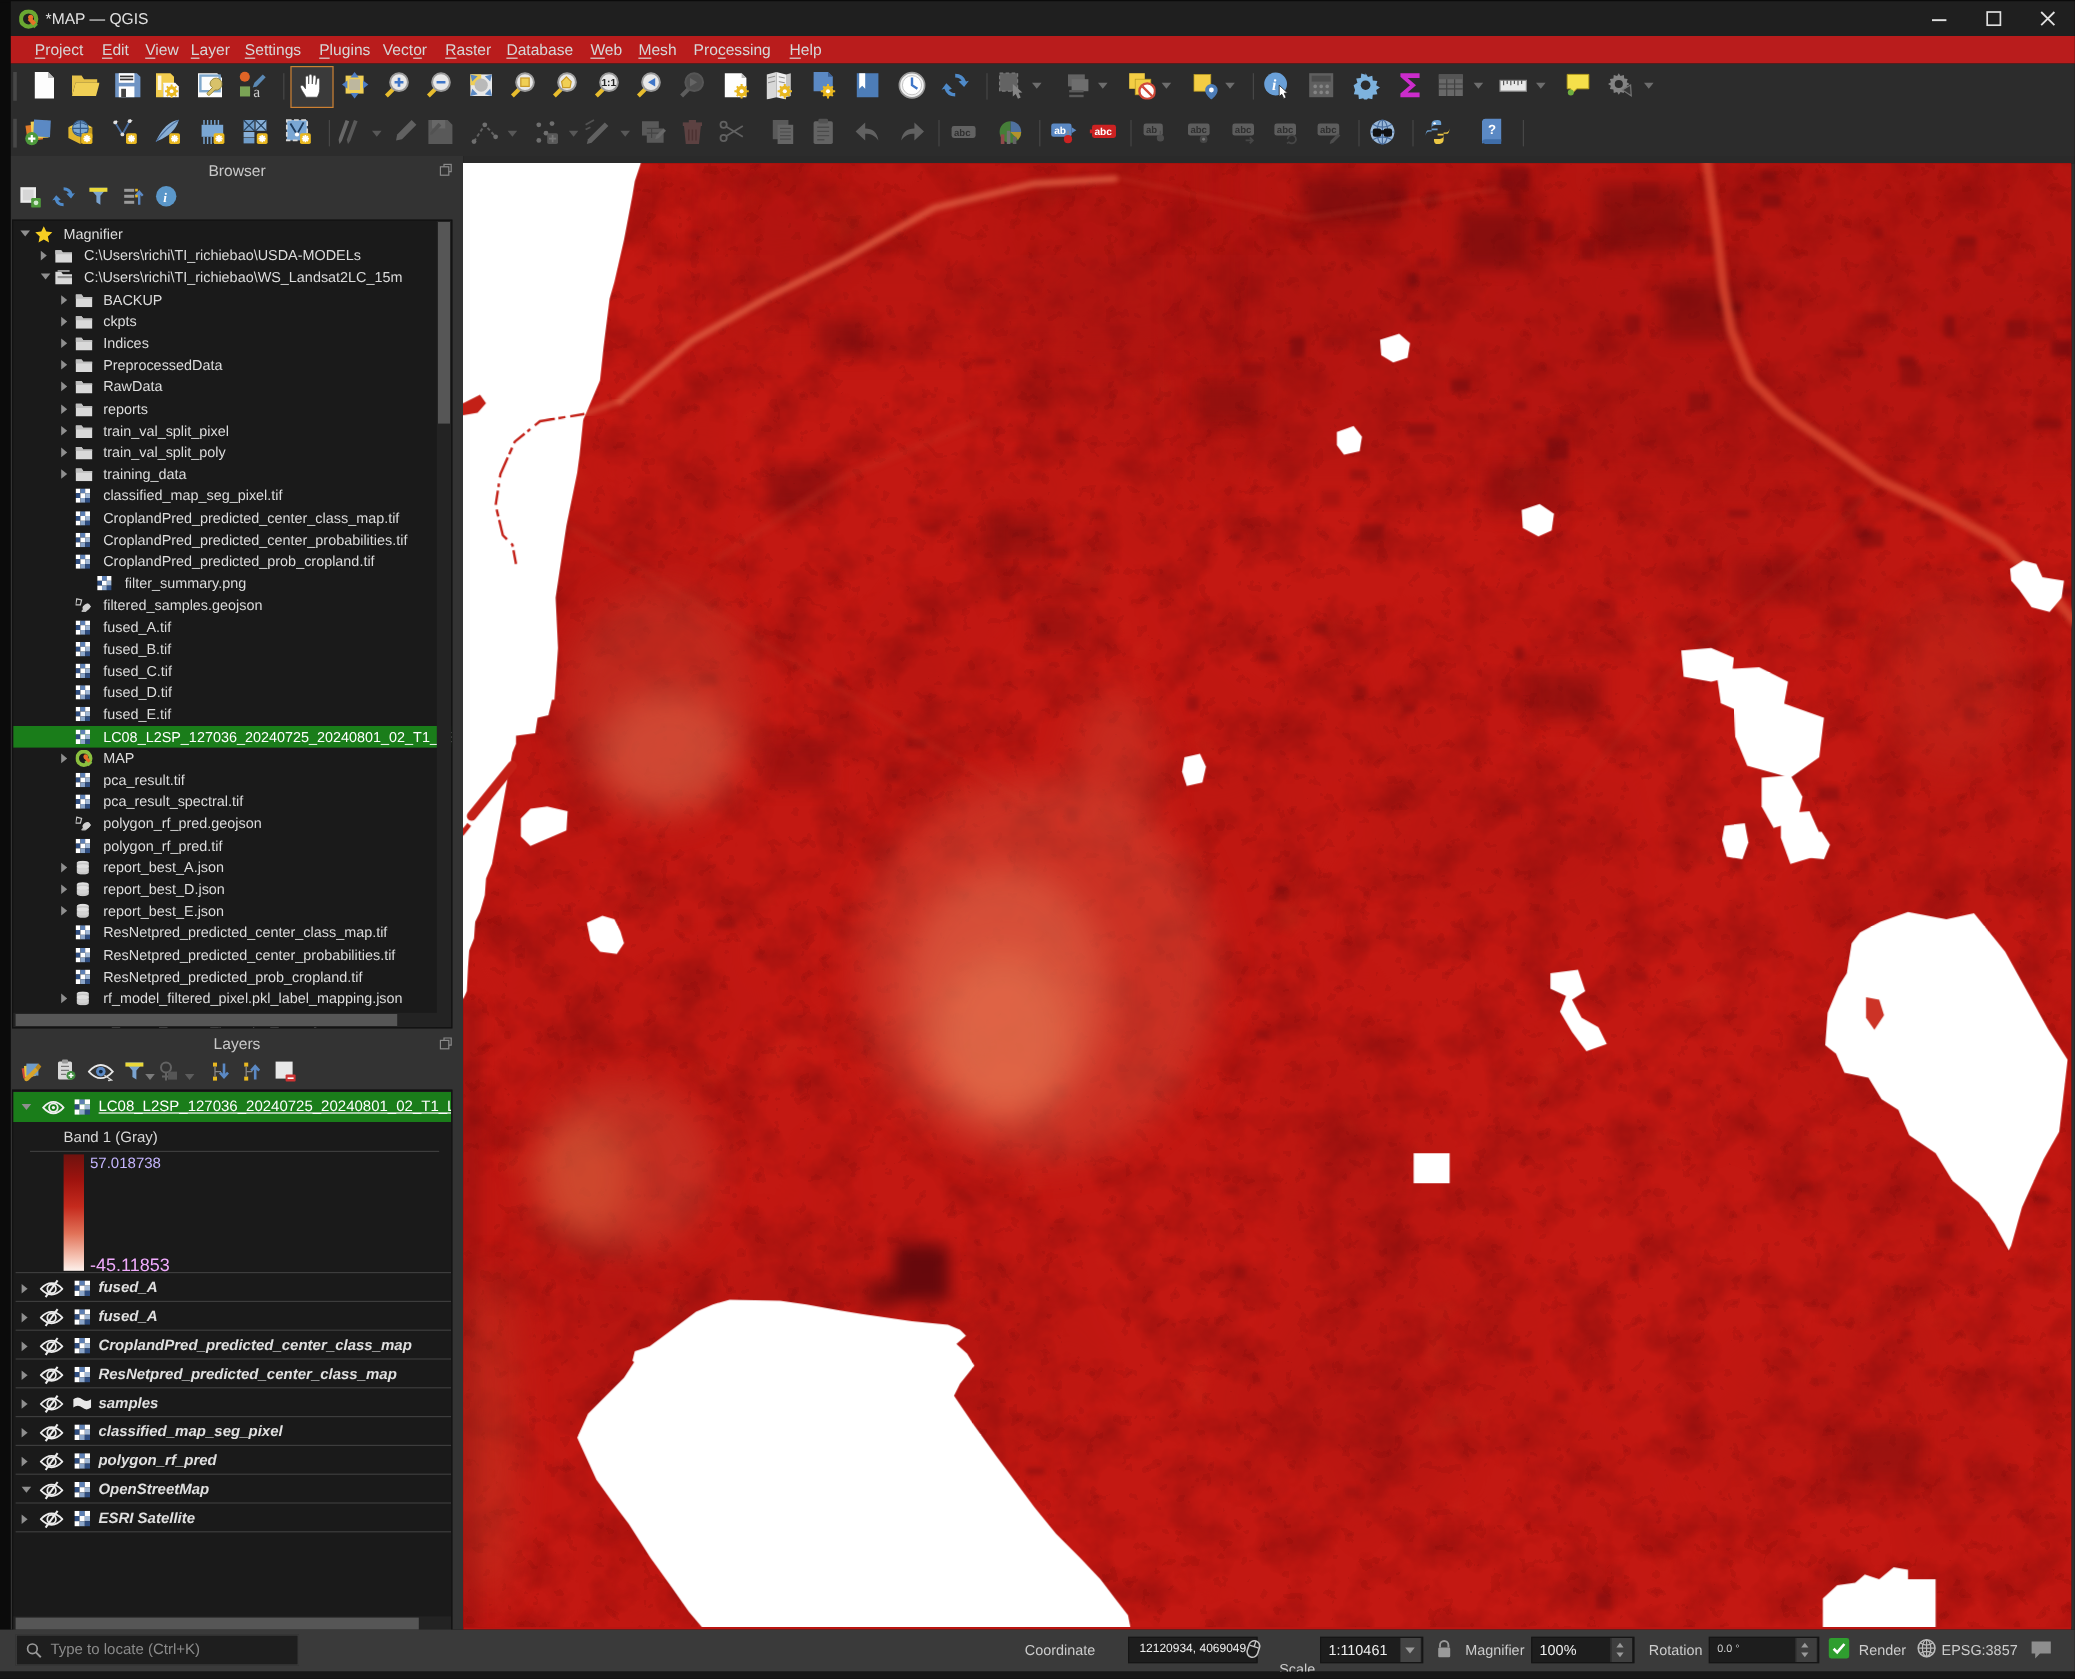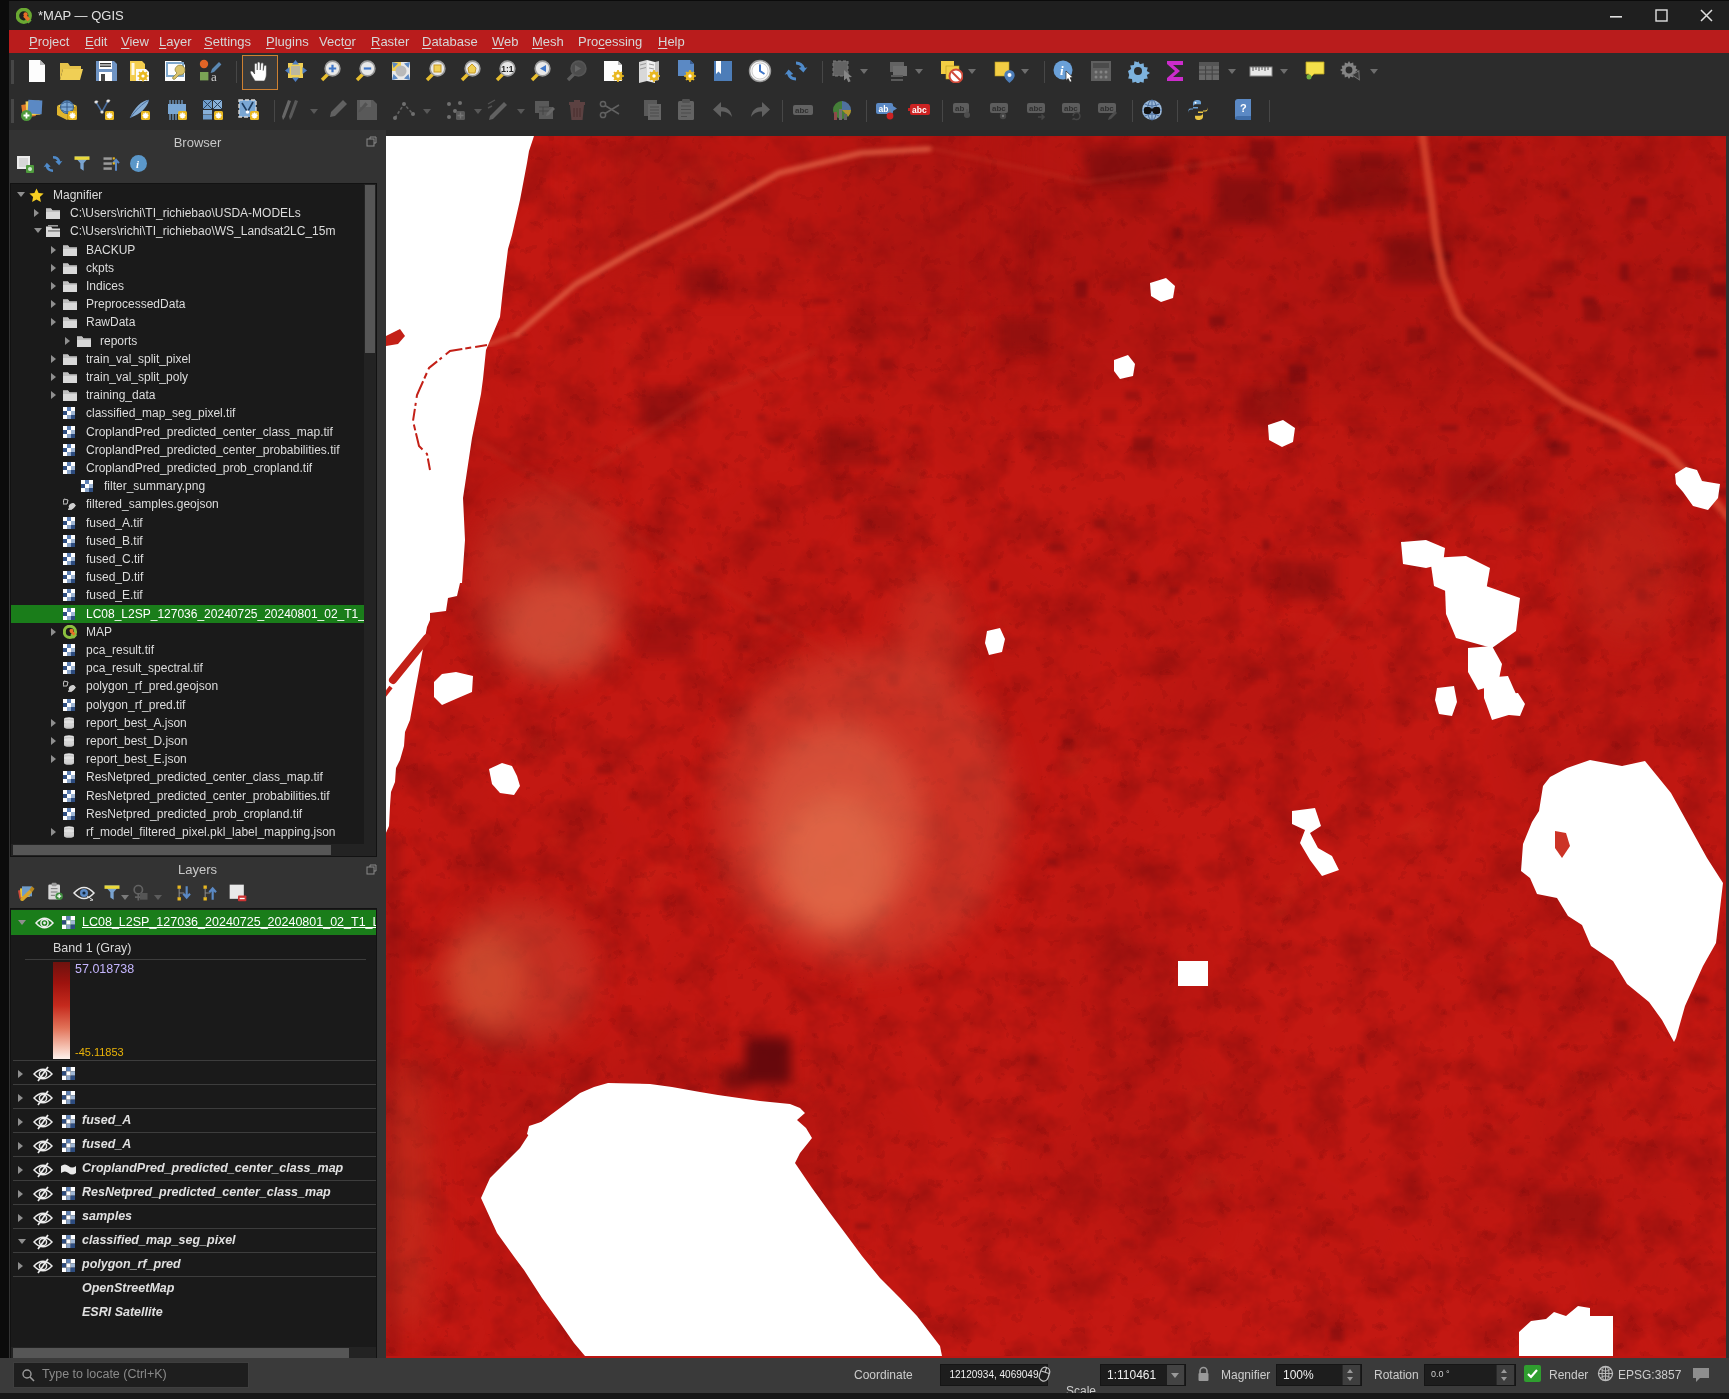--- a/index.html
+++ b/index.html
@@ -7,21 +7,21 @@
 #titlebar{position:absolute;left:9px;top:1px;width:1720px;height:29px;background:#1f1f1f;}
 #title-text{position:absolute;left:29px;top:7px;font-size:13px;color:#e2e2e2;}
 #menubar{position:absolute;left:9px;top:30px;width:1720px;height:23px;background:#b91c1c;}
 .menu{position:absolute;top:4px;font-size:13px;color:#d6d6d6;}
 .menu u{text-decoration-thickness:1px;text-underline-offset:2px;}
 #toolbars{position:absolute;left:9px;top:53px;width:1720px;height:77px;background:#2c2c2c;}
 #dock{position:absolute;left:9px;top:130px;width:377px;height:1228px;background:#333333;}
 .ptitle{position:absolute;font-size:13px;color:#c8c8c8;}
 .tree{position:absolute;left:1px;background:#1a1a1a;border:1px solid #121212;}
 .trow{position:absolute;white-space:nowrap;font-size:12px;color:#dcdcdc;height:18px;line-height:18px;}
-.lrow{position:absolute;white-space:nowrap;font-size:12.5px;color:#e0e0e0;font-style:italic;font-weight:bold;height:24px;line-height:24px;margin-top:47px;}
+.lrow{position:absolute;white-space:nowrap;font-size:12.5px;color:#e0e0e0;font-style:italic;font-weight:bold;height:24px;line-height:24px;}
 .sep-h{position:absolute;height:1px;background:#3d3d3d;}
 .ticon{position:absolute;width:24px;height:24px;}
 .tsep{position:absolute;width:1px;height:22px;background:#474747;}
 .thandle{position:absolute;width:3px;height:24px;background:#474747;}
 .drop{position:absolute;width:0;height:0;border-left:4px solid transparent;border-right:4px solid transparent;border-top:5px solid #9a9a9a;}
 .exp-r{position:absolute;width:0;height:0;border-top:4px solid transparent;border-bottom:4px solid transparent;border-left:5px solid #8f8f8f;}
 .exp-d{position:absolute;width:0;height:0;border-left:4px solid transparent;border-right:4px solid transparent;border-top:5px solid #8f8f8f;}
 #statusbar{position:absolute;left:0px;top:1358px;width:1729px;height:35px;background:#3a3a3a;font-size:12px;color:#cccccc;}
 #bottomstrip{position:absolute;left:0;top:1393px;width:1729px;height:6px;background:#161616;}
 .sbox{position:absolute;background:#1d1d1d;border:1px solid #151515;color:#f0f0f0;font-size:12px;}
@@ -596,21 +596,21 @@
         <span class="abs" style="left:75px">PreprocessedData</span>
       </div>
 <div class="trow" style="top:129px;left:0;width:365px">
         <span class="exp-r" style="left:40px;top:5px"></span>
         <svg class="abs" style="left:52px;top:3px" width="14" height="12" viewBox="0 0 14 12">
           <path d="M0 1.5 h5 l1.4 2 H14 V12 H0 z" fill="#d9d9d9"></path>
           <path d="M0 1.5 h5 l1.4 2 H14 v1.4 H0 z" fill="#bfbfbf"></path>
         </svg>
         <span class="abs" style="left:75px">RawData</span>
       </div>
-<div class="trow" style="top:148px;left:14px;width:365px">
+<div class="trow" style="top:148px;left:0;width:365px">
         <span class="exp-r" style="left:40px;top:5px"></span>
         <svg class="abs" style="left:52px;top:3px" width="14" height="12" viewBox="0 0 14 12">
           <path d="M0 1.5 h5 l1.4 2 H14 V12 H0 z" fill="#d9d9d9"></path>
           <path d="M0 1.5 h5 l1.4 2 H14 v1.4 H0 z" fill="#bfbfbf"></path>
         </svg>
         <span class="abs" style="left:75px">reports</span>
       </div>
 <div class="trow" style="top:166px;left:0;width:392px">
         <span class="exp-r" style="left:40px;top:5px"></span>
         <svg class="abs" style="left:52px;top:3px" width="14" height="12" viewBox="0 0 14 12">
@@ -1027,21 +1027,21 @@
         <rect x="8" y="4" width="4" height="4" fill="#9fb6d4"></rect>
         <rect x="0" y="8" width="4" height="4" fill="#ffffff"></rect>
         <rect x="4" y="8" width="4" height="4" fill="#8ba5c9"></rect>
         <rect x="8" y="8" width="4" height="4" fill="#2e4d80"></rect>
       </svg>
 <div class="abs" style="left:71px;top:6px;font-size:12.5px;color:#ffffff;text-decoration:underline;white-space:nowrap;width:294px;overflow:hidden">LC08_L2SP_127036_20240725_20240801_02_T1_LS..</div>
 <div class="abs" style="left:42px;top:32px;font-size:12.5px;color:#d8d8d8">Band 1 (Gray)</div>
 <div class="sep-h" style="left:14px;top:50px;width:341px"></div>
 <div class="abs" style="left:42px;top:53px;width:17px;height:97px;background:linear-gradient(#6e120e,#9e130e 22%,#c52a1d 45%,#e17258 68%,#f5c2b2 88%,#fdf1ec)"></div>
 <div class="abs" style="left:64px;top:53px;font-size:12.5px;color:#c4b5fd">57.018738</div>
-<div class="abs" style="left:64px;top:137px;font-size:11px;color:#eab308">-45.11853</div>
+<div class="abs" style="left:64px;top:137px;font-size:15px;color:#f0abfc">-45.11853</div>
 <div class="sep-h" style="left:2px;top:151px;width:363px"></div>
 <span class="exp-r" style="left:7px;top:161px"></span>
 <svg class="abs" style="left:22px;top:157px" width="20" height="16" viewBox="0 0 20 16">
         <path d="M1 8 Q10 -1.5 19 8 Q10 17.5 1 8 z" fill="none" stroke="#ececec" stroke-width="1.5"></path>
         <circle cx="10" cy="8" r="3.6" fill="none" stroke="#ececec" stroke-width="1.5"></circle>
         <path d="M15 1 L5 15" stroke="#ececec" stroke-width="1.7"></path>
       </svg>
 <svg class="abs" style="left:51px;top:158px" width="13" height="13" viewBox="0 0 12 12">
         <rect x="0" y="0" width="4" height="4" fill="#ffffff"></rect>
         <rect x="4" y="0" width="4" height="4" fill="#5c7fb4"></rect>

